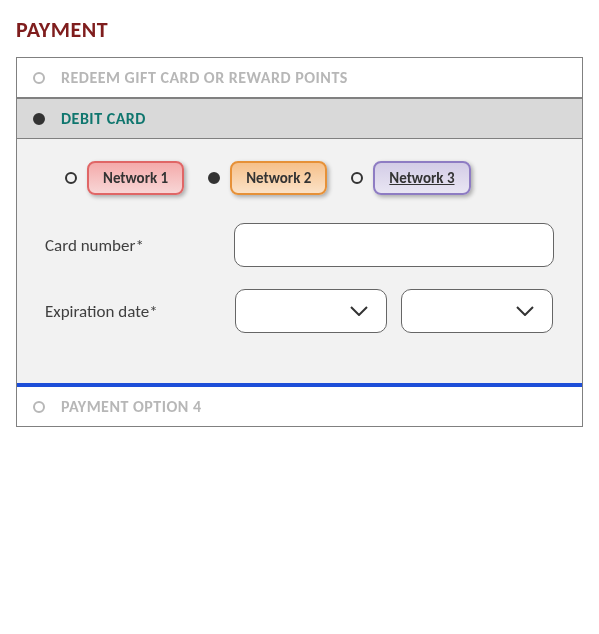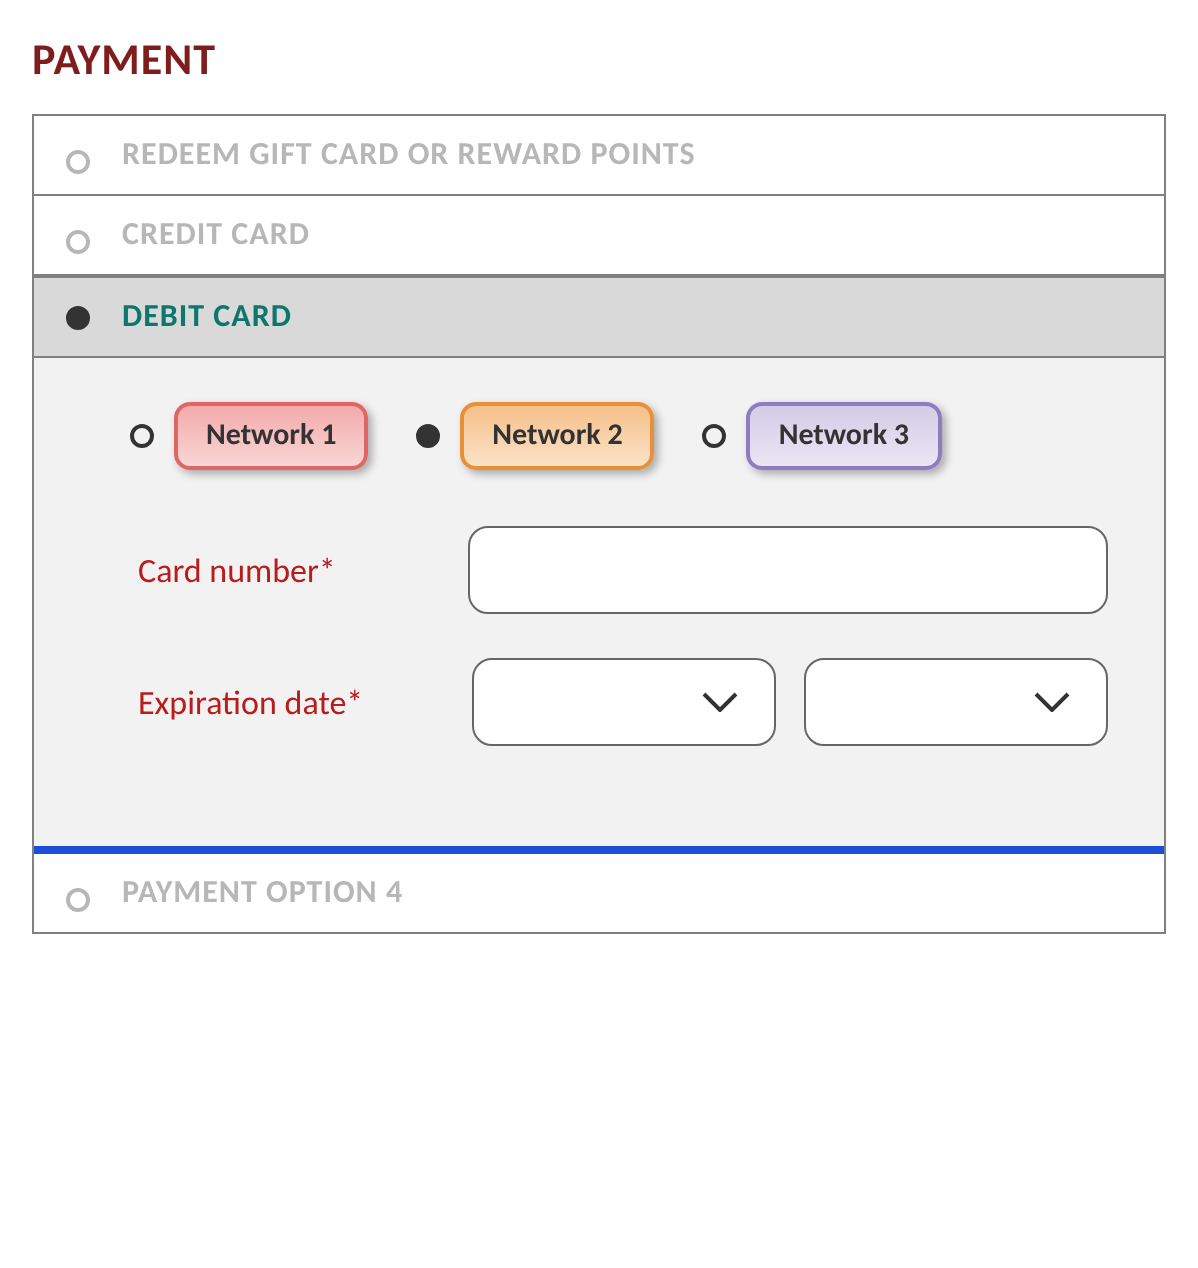--- a/index.html
+++ b/index.html
@@ -25,21 +25,21 @@
     display: flex;
     align-items: center;
     gap: 16px;
     padding: 10px 16px;
     border-bottom: 1px solid #808080;
     font-size: 16px;
     font-weight: 600;
     letter-spacing: 0.5px;
   }
   .acc-row:last-child { border-bottom: 0; }
-  .acc-row.dim { color: #b7b7b7; align-items: flex-end; }
+  .acc-row.dim { color: #b7b7b7; }
   .acc-row.active {
     background: #d9d9d9;
     color: #0f766e;
     border-top: 1px solid #808080;
     border-bottom: 1px solid #808080;
   }
 
   .radio-o {
     width: 12px; height: 12px;
     border: 2px solid currentColor;
@@ -79,32 +79,31 @@
     border: 2px solid;
     border-radius: 8px;
     padding: 6px 14px;
     font-size: 15px;
     font-weight: 700;
     color: #333;
     box-shadow: 2px 2px 4px rgba(0,0,0,0.3);
   }
   .chip.n1 { border-color: #e06666; background: linear-gradient(#f4aaaa, #f8d6d6); }
   .chip.n2 { border-color: #e69138; background: linear-gradient(#f6c08a, #fbe2c7); }
-  .chip.n3 { border-color: #8e7cc3; background: linear-gradient(#d3cce6, #e9e6f3); }
+  .chip.n3 { border-color: #8e7cc3; background: linear-gradient(#d3cce6, #e9e6f3); text-decoration: underline; }
 
   .field-row {
     display: flex;
     align-items: center;
     margin-bottom: 22px;
   }
   .field-label {
     width: 190px;
     font-size: 17px;
-    color: #b91c1c;
-    margin-left: 24px;
+    color: #404040;
   }
   .textbox {
     flex: 0 0 320px;
     height: 44px;
     border: 1.5px solid #666;
     border-radius: 10px;
     background: #fff;
     padding: 4px 10px;
     font-size: 16px;
   }
@@ -130,24 +129,20 @@
 
 <div class="title">PAYMENT</div>
 
 <div class="accordion">
 
   <div class="acc-row dim">
     <span class="radio-o"></span>
     <span>REDEEM GIFT CARD OR REWARD POINTS</span>
   </div>
 
-  <div class="acc-row dim">
-    <span class="radio-o"></span>
-    <span>CREDIT CARD</span>
-  </div>
 
   <div class="acc-row active">
     <span class="radio-f"></span>
     <span>DEBIT CARD</span>
   </div>
 
   <div class="panel">
 
     <div class="net-row">
       <div class="net-item">

